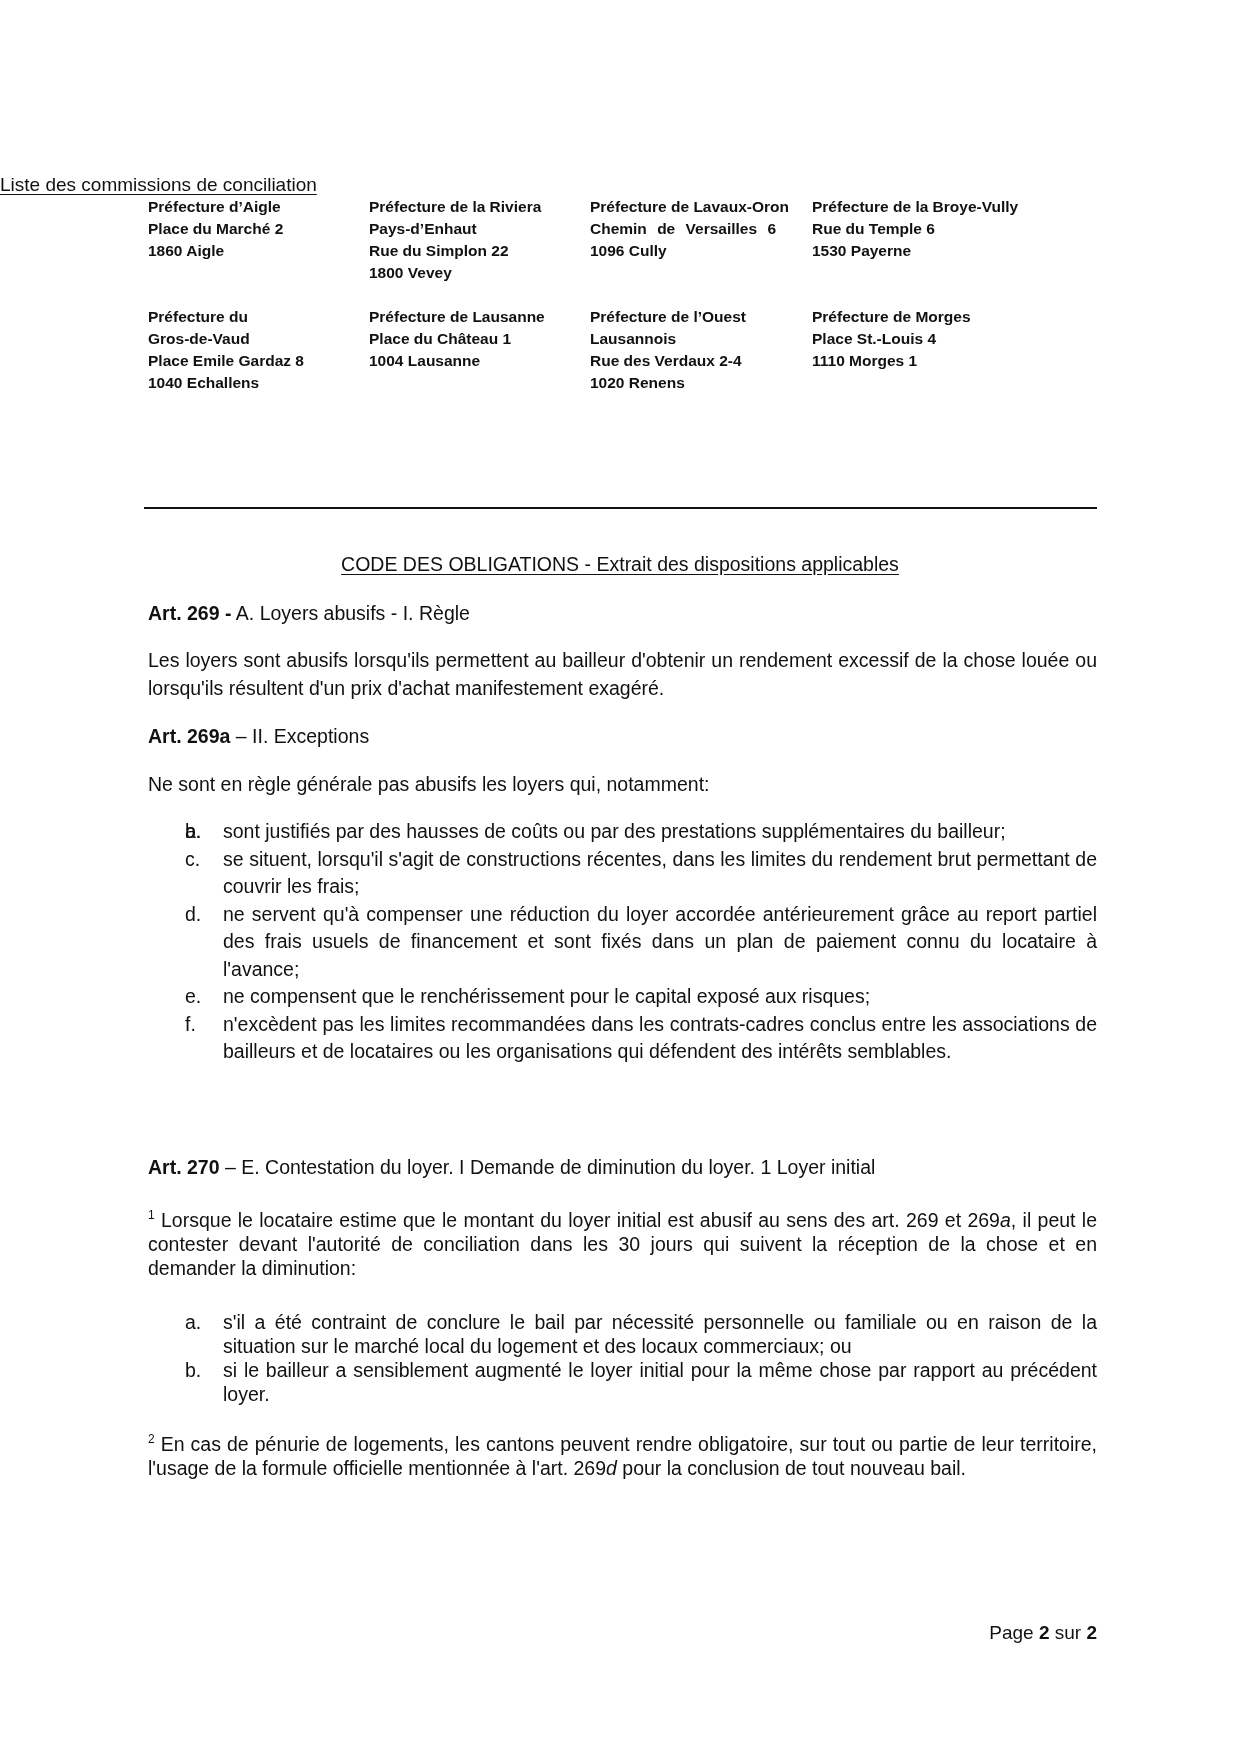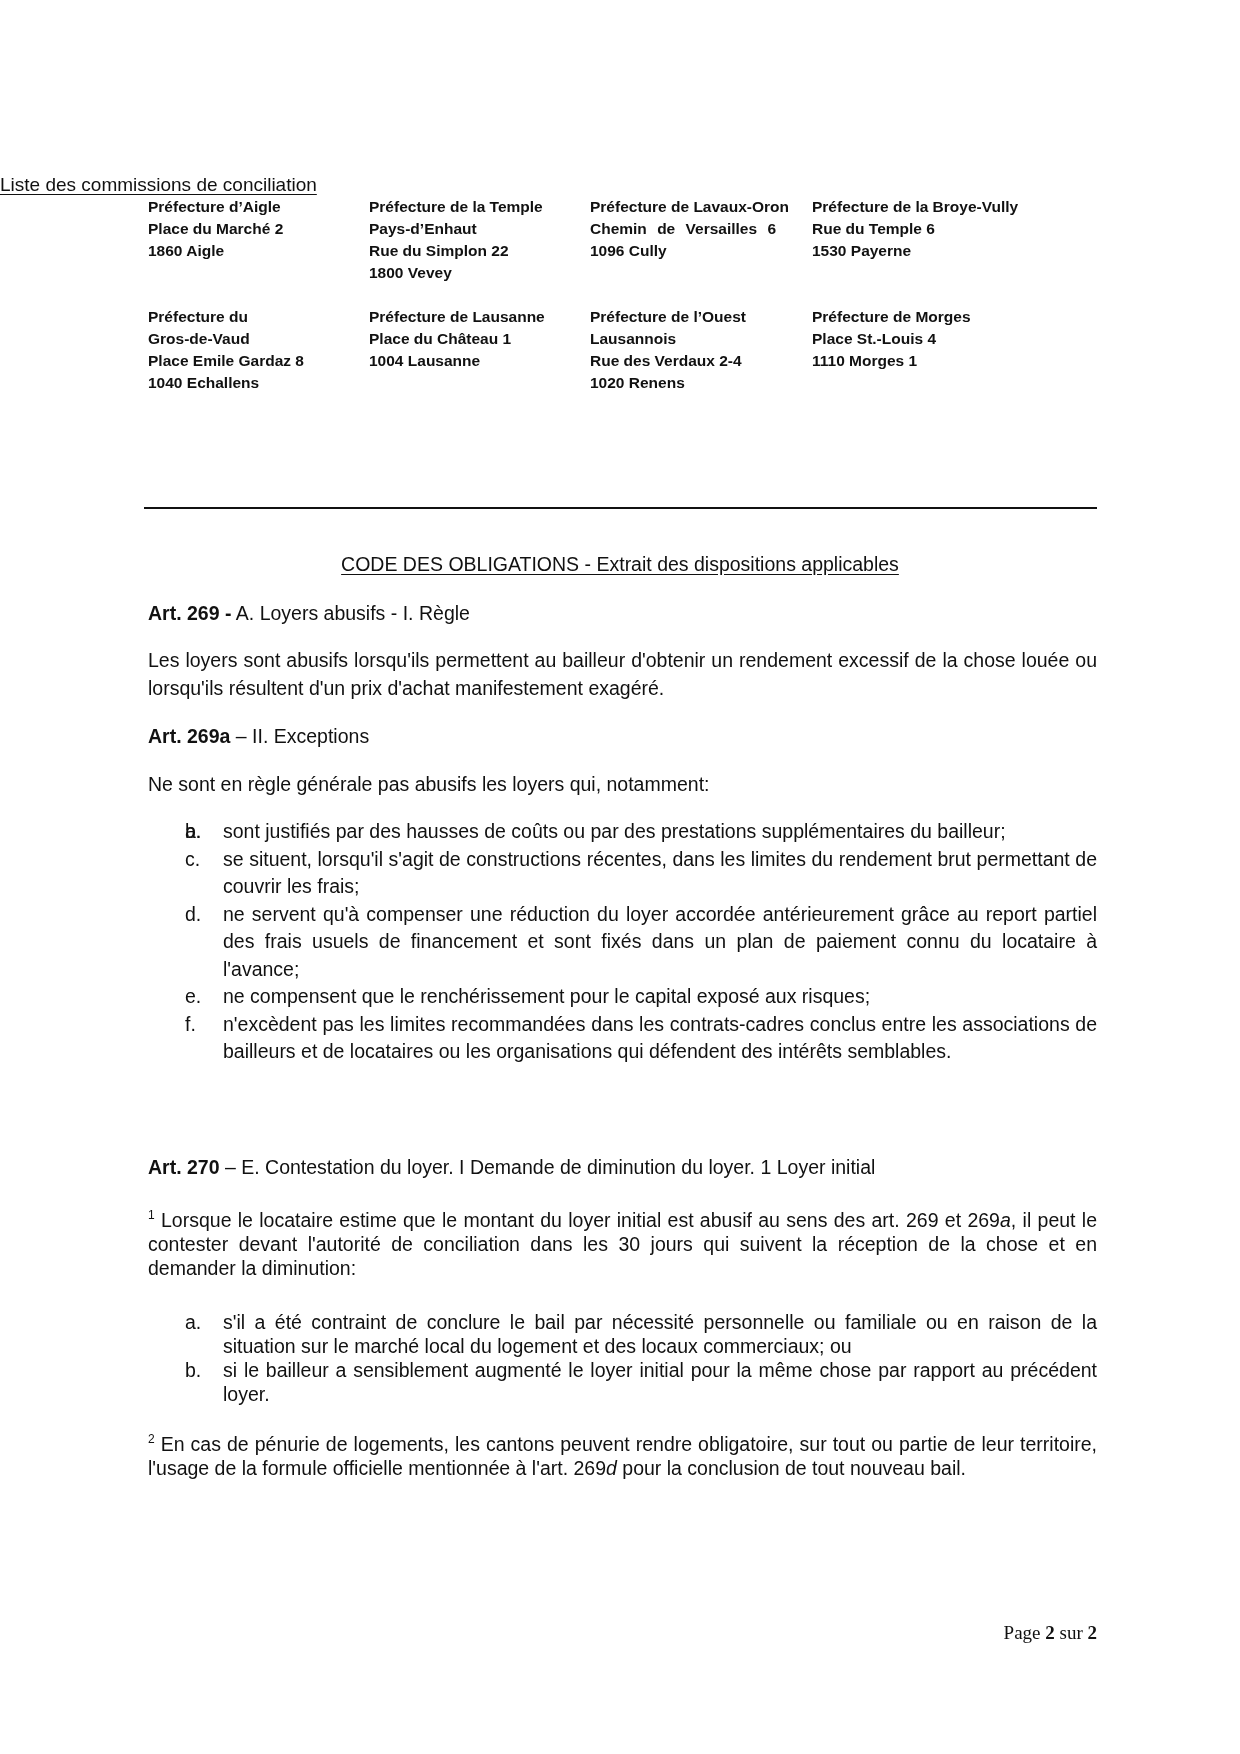--- a/index.html
+++ b/index.html
@@ -99,21 +99,21 @@
     ol.items li .marker {
       position: absolute;
       left: 0;
       top: 0;
     }
     sup { font-size: 12px; vertical-align: 8px; line-height: 0; }
     .footer {
       position: absolute;
       right: 143px;
       top: 1622px;
-      font-family: Liberation Serif, serif;
+      font-family: Liberation Sans, sans-serif;
       font-size: 19px;
       margin-left: 29px;
     }
     .footer b { font-weight: bold; }
   </style>
 </head>
 <body>
 
 <div class="page">
 
@@ -121,21 +121,21 @@
 
   <div class="commissions-grid">
 
     <div class="commission-row">
       <div class="commission" style="left:0px">
         <span class="line">Préfecture d’Aigle</span>
         <span class="line">Place du Marché 2</span>
         <span class="line">1860 Aigle</span>
       </div>
       <div class="commission" style="left:221px">
-        <span class="line">Préfecture de la Temple</span>
+        <span class="line">Préfecture de la Riviera</span>
         <span class="line">Pays-d’Enhaut</span>
         <span class="line">Rue du Simplon 22</span>
         <span class="line">1800 Vevey</span>
       </div>
       <div class="commission" style="left:442px">
         <span class="line">Préfecture de Lavaux-Oron</span>
         <span class="line justified">Chemin de Versailles 6</span>
         <span class="line">1096 Cully</span>
       </div>
       <div class="commission" style="left:664px">

